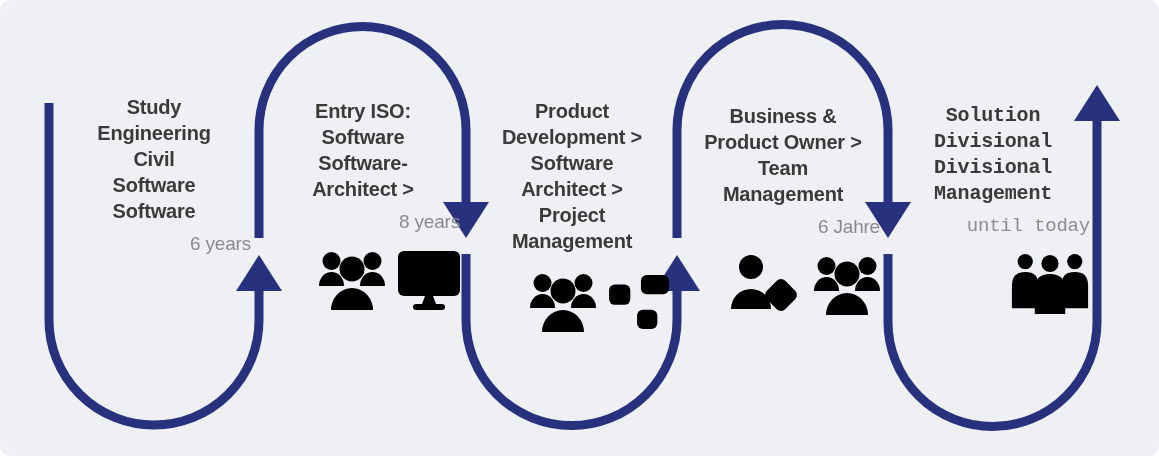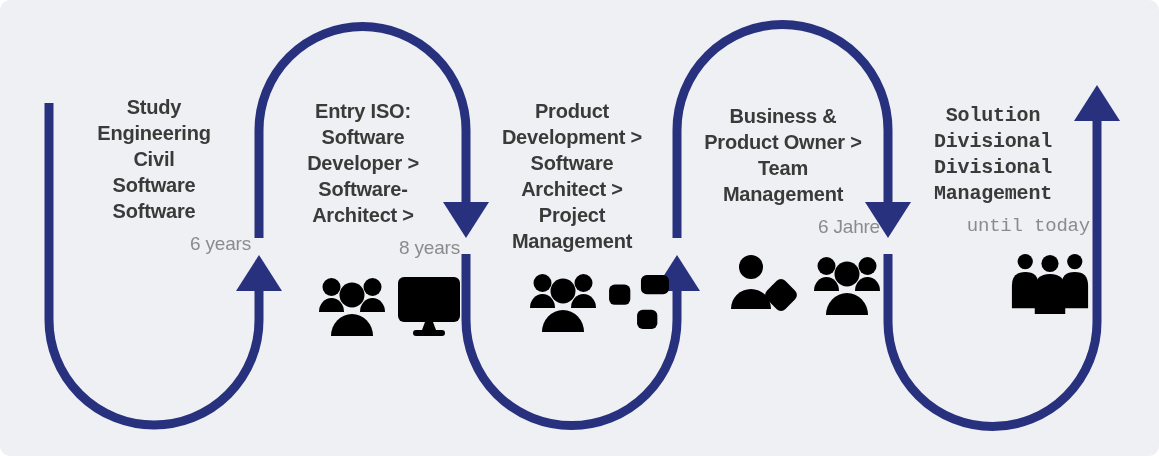--- a/index.html
+++ b/index.html
@@ -121,21 +121,20 @@
       <div class="line">Software</div>
       <div class="line">Software</div>
     </div>
     <div class="duration">6 years</div>
   </div>
 
   <div class="stage s2">
     <div class="title">
       <div class="line">Entry ISO:</div>
       <div class="line">Software</div>
-      <div class="line">Developer &gt;</div>
       <div class="line">Software-</div>
       <div class="line">Architect &gt;</div>
     </div>
     <div class="duration">8 years</div>
     <div class="icons">
       <svg class="icon" width="66" height="62">
           <use href="#sym-team"></use>
         </svg>
       <svg class="icon" width="62" height="62">
           <use href="#sym-monitor-code"></use>

